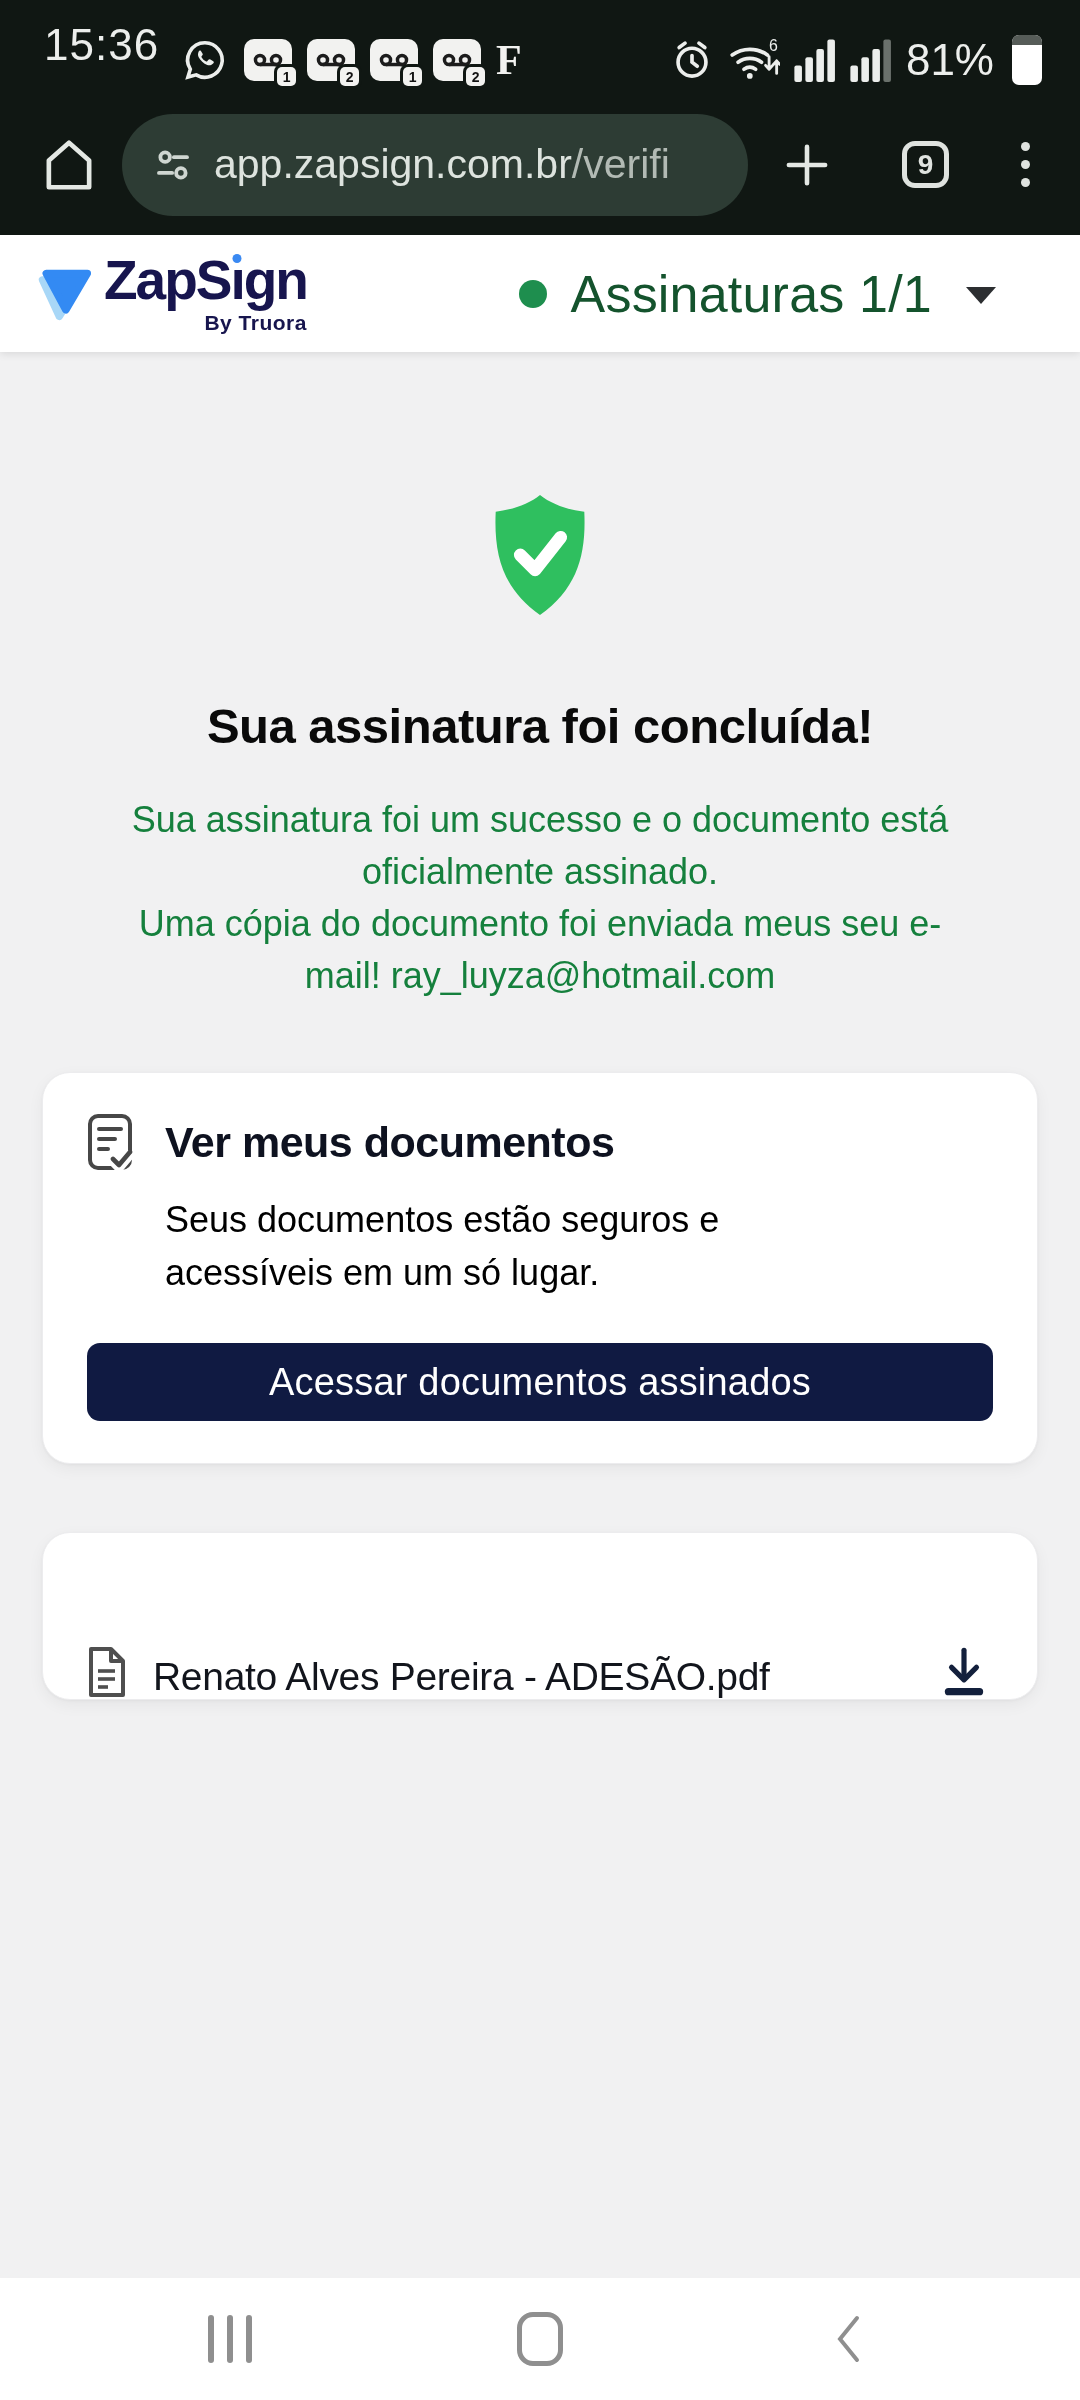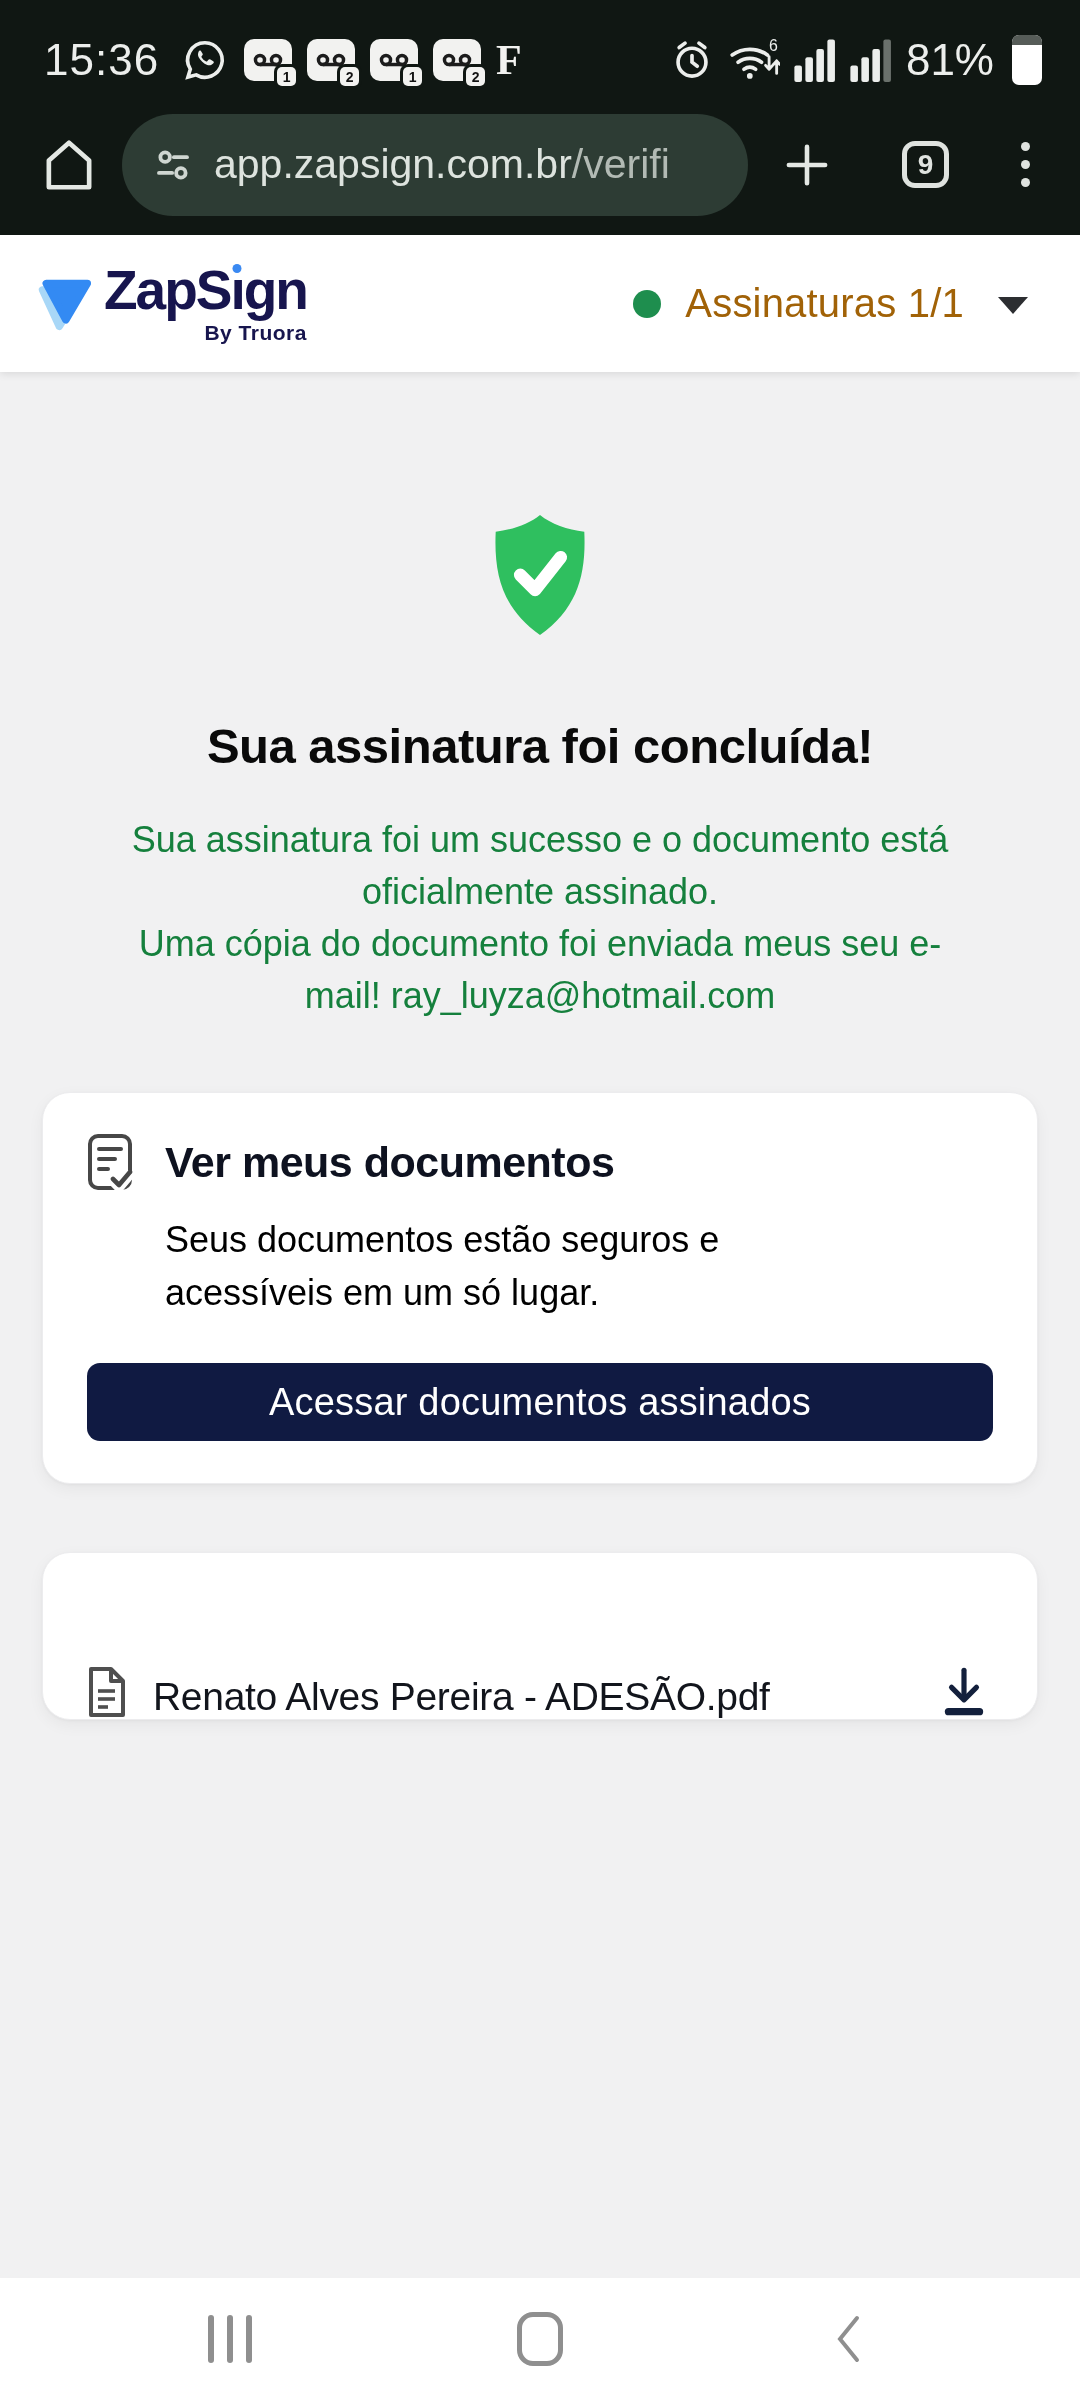--- a/index.html
+++ b/index.html
@@ -2,21 +2,21 @@
 <html><head>
 <meta charset="utf-8">
 <style>
   * { margin:0; padding:0; box-sizing:border-box; }
   html,body { width:1080px; height:2400px; }
   body { font-family:"Liberation Sans","DejaVu Sans",sans-serif; background:#fff; }
   .screen { position:relative; width:1080px; height:2400px; overflow:hidden; background:#f1f1f2; }
 
   
   .chrome { background:#101713; height:235px; }
-  .status-row { height:100px; display:flex; align-items:center; padding:20px 38px 0 44px; color:#eceeec; }
+  .status-row { height:100px; display:flex; padding:20px 38px 0 44px; color:#eceeec; }
   .status-time { font-size:44px; letter-spacing:1px; }
   .status-left-icons { display:flex; align-items:center; gap:15px; margin-left:22px; flex:1; }
   .wa-icon { width:48px; height:48px; }
   .vm-icon { position:relative; width:48px; height:42px; background:#f2f2f0; border-radius:10px;
              display:flex; align-items:center; justify-content:center; }
   .vm-icon svg { width:32px; height:22px; }
   .vm-badge { position:absolute; right:-4px; bottom:-5px; width:19px; height:19px; background:#f2f2f0;
               border-radius:5px; box-shadow:0 0 0 3px #101713; font-size:14px; font-weight:bold;
               color:#121212; display:flex; align-items:center; justify-content:center; }
   .f-letter { font-family:"Liberation Serif","DejaVu Serif",serif; font-size:42px; font-weight:bold; color:#f2f2f0; }
@@ -32,34 +32,34 @@
   .tune-icon { width:42px; height:42px; flex:0 0 auto; margin-right:20px; }
   .url-text { font-size:41px; color:#dde3de; white-space:nowrap; overflow:hidden; }
   .url-path { color:#b2bab4; }
   .plus-btn svg { width:58px; height:58px; display:block; }
   .tab-btn { width:47px; height:47px; border:5px solid #dfe3df; border-radius:13px; margin:0 62px 0 66px;
              display:flex; align-items:center; justify-content:center; font-size:28px; font-weight:bold; color:#dfe3df; }
   .kebab { display:flex; flex-direction:column; gap:9px; padding:6px 10px; }
   .kebab i { width:9px; height:9px; border-radius:50%; background:#dfe3df; }
 
   
-  .site-header { height:137px; background:#fff; display:flex; align-items:center;
-                 padding:0 52px 0 34px; position:relative; z-index:2;
+  .site-header { height:117px; background:#fff; display:flex; align-items:center;
+                 padding:0 84px 0 34px; position:relative; z-index:2;
                  box-shadow:0 2px 8px rgba(0,0,0,.10); }
   .logo { display:flex; align-items:center; }
   .logo-mark { width:60px; height:56px; }
   .logo-text { margin-left:10px; }
   .logo-name { font-size:55px; font-weight:800; letter-spacing:-2px; color:#17154e; line-height:1; }
   .i-wrap { position:relative; display:inline-block; }
   .i-tittle { position:absolute; top:1px; left:50%; transform:translateX(-50%);
               width:9px; height:9px; border-radius:50%; background:#3a89f2; }
   .logo-sub { font-size:21px; font-weight:600; color:#17154e; text-align:right; margin-top:3px; letter-spacing:.5px; }
   .sig-status { margin-left:auto; display:flex; align-items:center; }
   .sig-dot { width:28px; height:28px; border-radius:50%; background:#1e8e4e; }
-  .sig-label { font-size:40px; color:#a16207; margin:0 34px 0 24px; letter-spacing:.2px; }
+  .sig-label { font-size:52px; color:#14532d; margin:0 34px 0 24px; letter-spacing:.2px; }
   .caret-down { width:0; height:0; border-left:15px solid transparent; border-right:15px solid transparent;
                 border-top:17px solid #2c2e31; margin-top:4px; }
 
   
   .main { background:#f1f1f2; }
   .shield-wrap { padding-top:140px; display:flex; justify-content:center; }
   .shield-wrap svg { width:104px; height:126px; }
   .page-title { margin-top:80px; text-align:center; font-size:49px; font-weight:800;
                 letter-spacing:-.5px; color:#0a0a0a; }
   .message { margin:40px auto 0; text-align:center; font-size:36px; line-height:52px; color:#15803d; }

